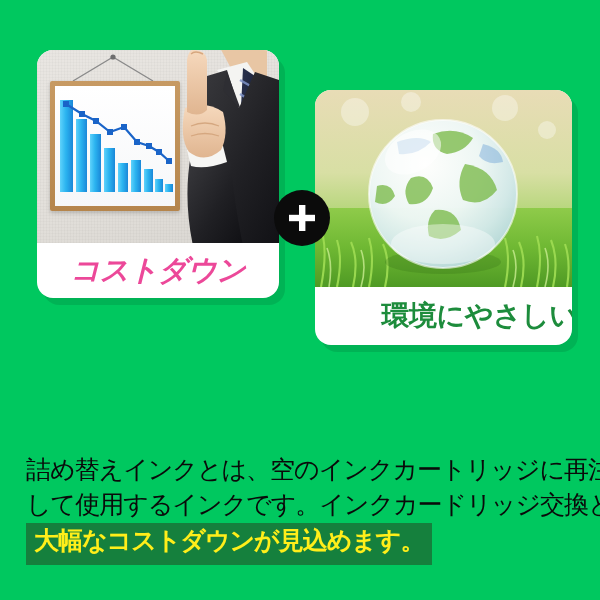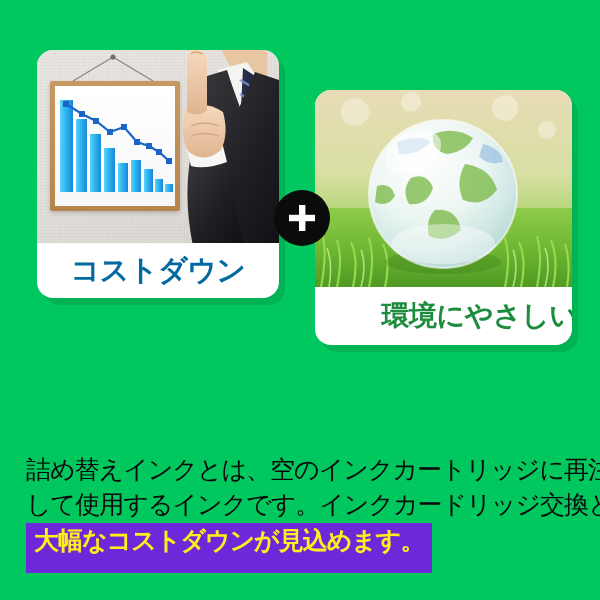--- a/index.html
+++ b/index.html
@@ -50,23 +50,24 @@
 
   .card-caption {
     display: flex;
     align-items: center;
     justify-content: center;
     width: 100%;
     letter-spacing: -0.5px;
   }
   .card-left .card-caption {
     height: 55px;
-    color: #0369a1;
+    color: #ec4899;
     font-size: 29px;
     font-weight: bold;
+    font-style: italic;
   }
   .card-right .card-caption {
     height: 58px;
     color: #1d8c3c;
     font-size: 28px;
     font-weight: bold;
     padding-left: 36px;
   }
 
   
@@ -154,24 +155,24 @@
     top: 452px;
     width: 560px;
     color: #0a0a0a;
     font-size: 25px;
     line-height: 35px;
     letter-spacing: -1px;
   }
   .body-line { white-space: nowrap; }
   .body-line.highlight { margin-top: 1px; }
   .body-line.highlight .mark {
-    background: #6d28d9;
+    background: #15803d;
     color: #ffee1a;
     font-weight: bold;
-    padding: 3px 8px 19px 8px;
+    padding: 3px 8px 11px 8px;
     letter-spacing: -1px;
   }
 </style>
 </head>
 <body>
 
 <div id="stage">
 
   <div class="card card-left">
     <div class="card-photo">

